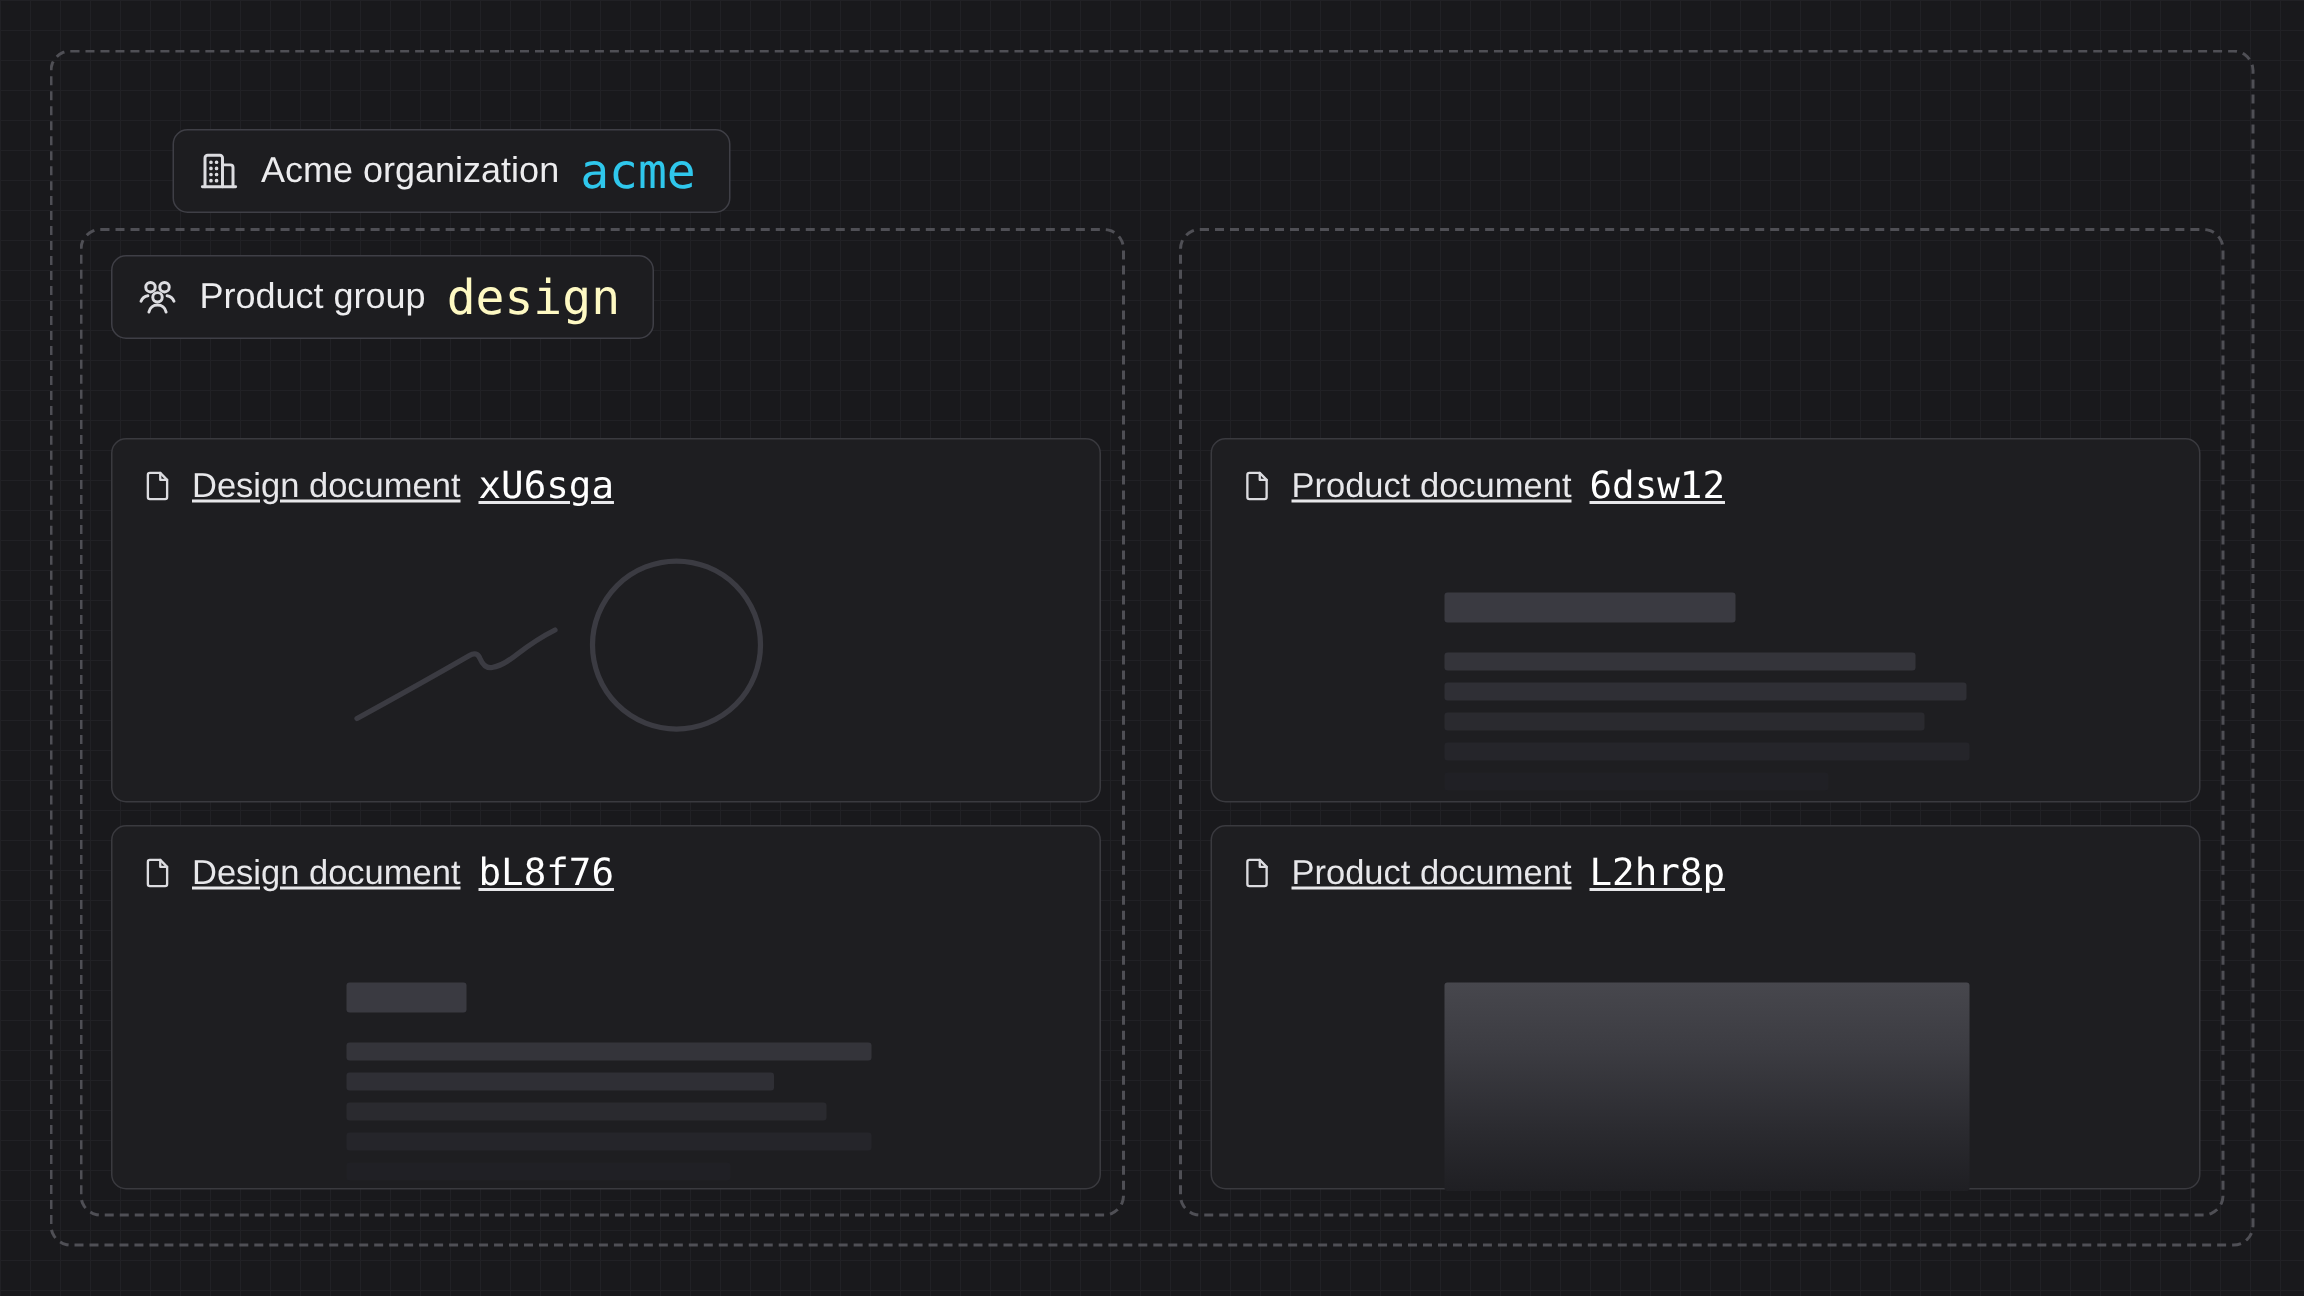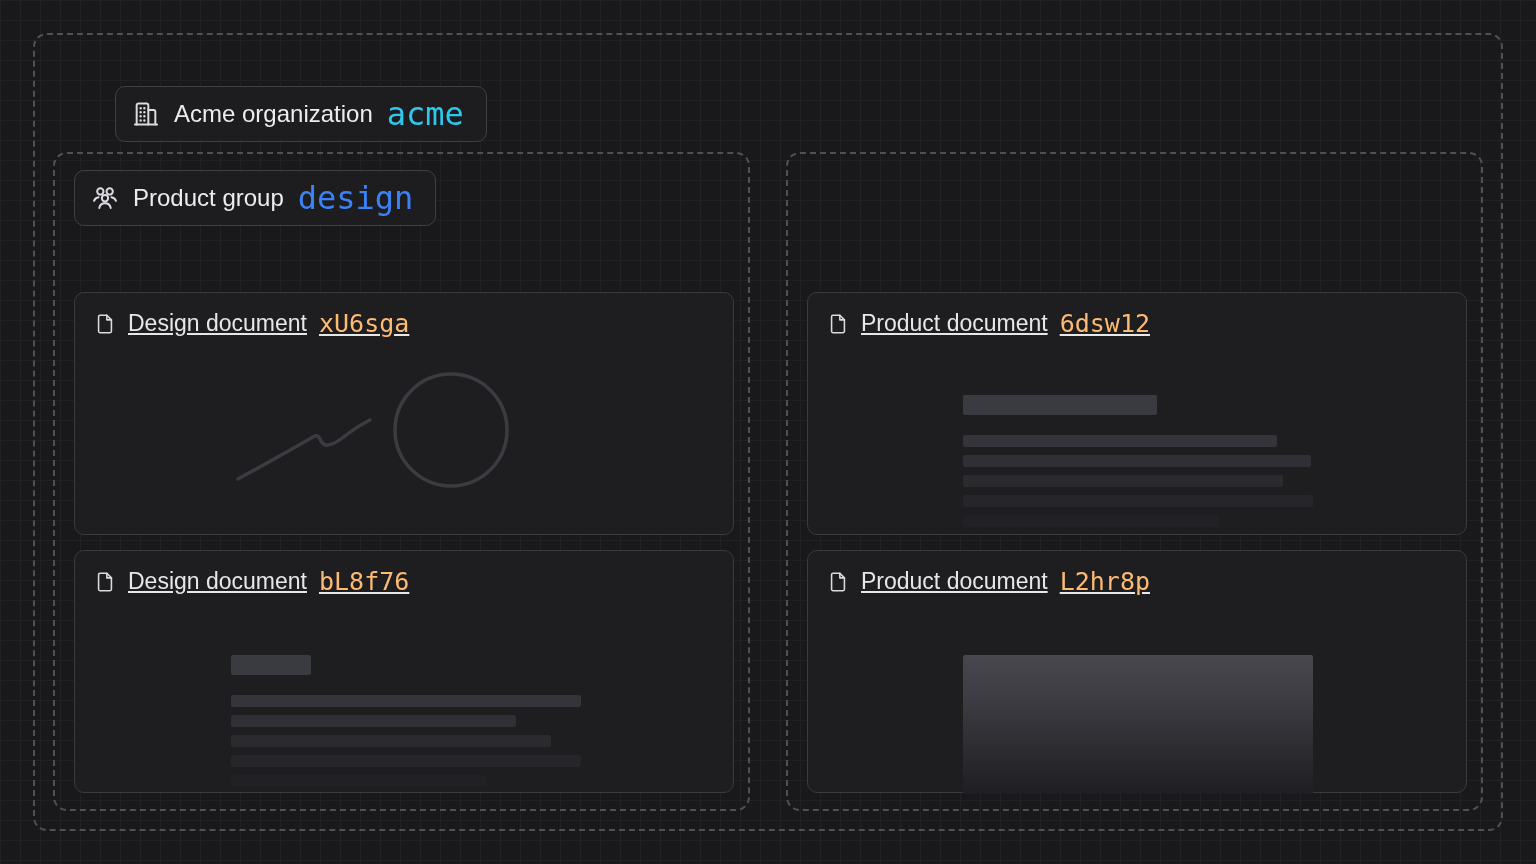--- a/index.html
+++ b/index.html
@@ -35,37 +35,37 @@
   .org-badge { left: 52px; top: 51px; margin-left: 28px; }
   .org-badge .id { color: #2fc7ec; }
 
   .group {
     position: absolute; top: 152px; width: 697px; height: 659px;
     border: 2px dashed #4f4f55; border-radius: 14px;
   }
   .group-design  { left: 53px; }
   .group-product { left: 786px; }
   .group-badge { left: 19px; top: 16px; }
-  .group-badge .id { color: #3b82f6; }
+  .group-badge .id { color: #fef9c3; }
 
   .doc-card {
     position: absolute; left: 19px; width: 660px; height: 243px;
     background: #1e1e21;
     border: 1px solid #3a3a3f;
     border-radius: 10px;
   }
   .doc-card.pos-top { top: 138px; }
   .doc-card.pos-bottom { top: 396px; }
 
   .doc-header {
     position: absolute; left: 19px; top: 16px;
     display: flex; align-items: center; gap: 12px;
     font-size: 23px; color: #e7e7ea; white-space: nowrap; text-decoration: underline;
   }
-  .doc-header .id { font-size: 25px; color: #fdba74; }
+  .doc-header .id { font-size: 25px; color: #ffffff; }
 
   .icon { display: inline-flex; flex: none; }
   .icon svg { display: block; stroke: #dcdce0; fill: none;
     stroke-width: 1.7; stroke-linecap: round; stroke-linejoin: round; }
 
   .doodle { position: absolute; left: 0; top: 0; }
   .doodle path, .doodle circle {
     fill: none; stroke: #3b3b42; stroke-width: 3.5;
     stroke-linecap: round; stroke-linejoin: round;
   }

